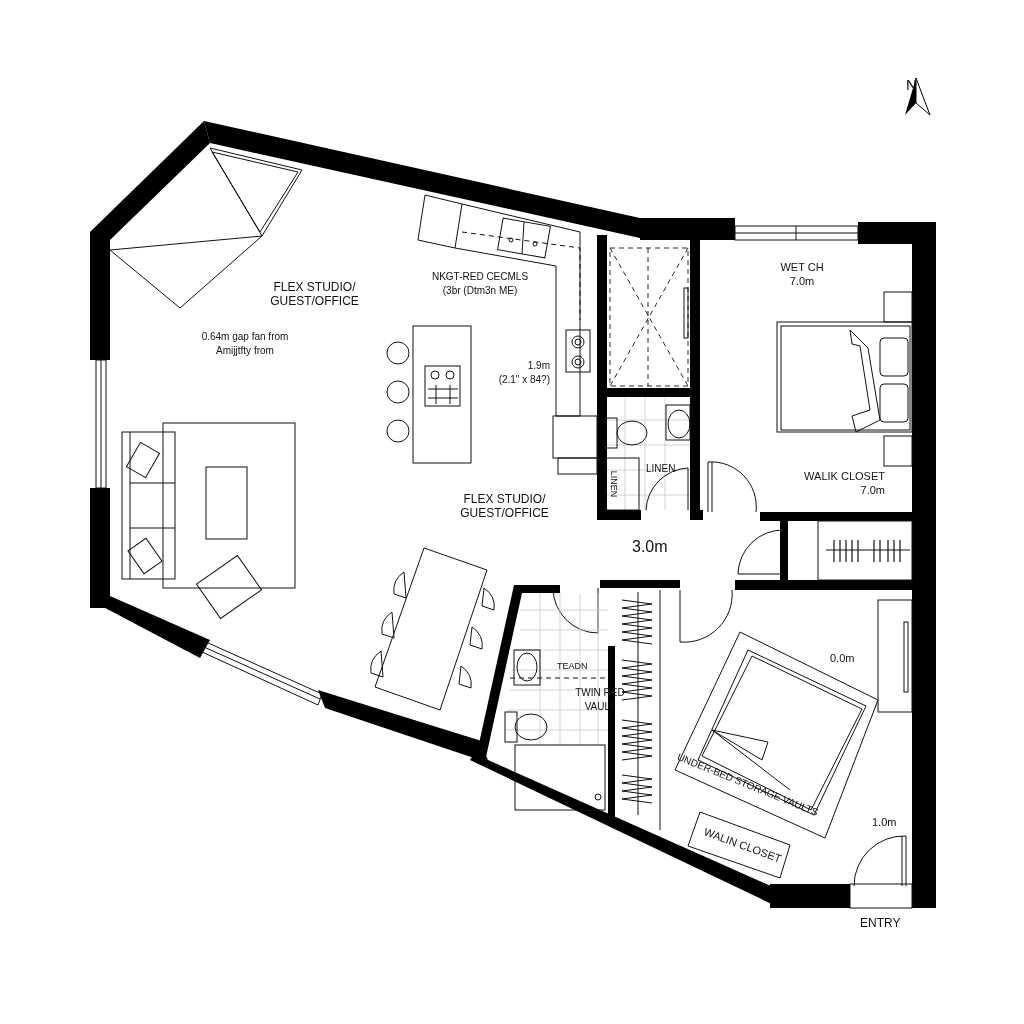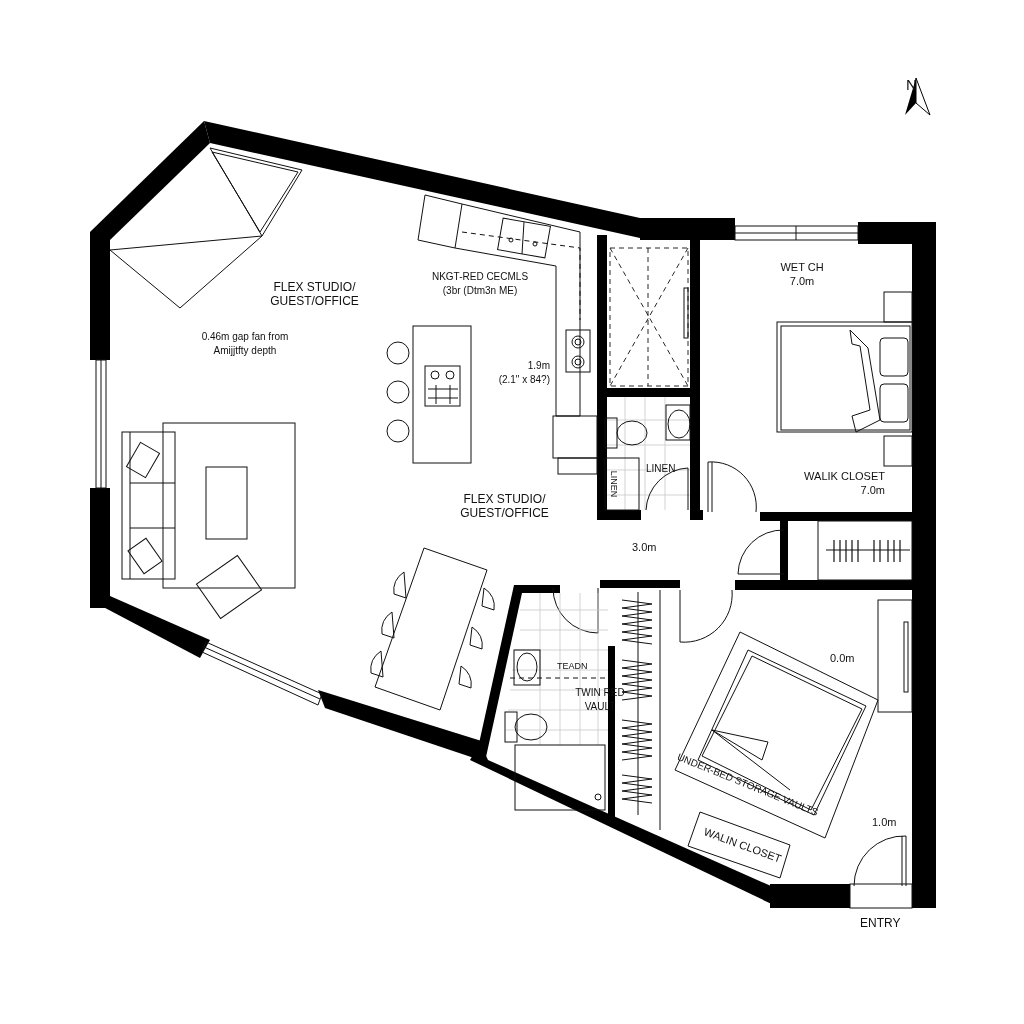--- a/index.html
+++ b/index.html
@@ -255,22 +255,22 @@
   <span>FLEX STUDIO/</span>
   <span>GUEST/OFFICE</span>
 </div>
 
 <div class="lbl" style="left:420px;top:270px;width:120px;font-size:10px;">
   <span>NKGT-RED CECMLS</span>
   <span>(3br (Dtm3n ME)</span>
 </div>
 
 <div class="lbl" style="left:180px;top:330px;width:130px;font-size:10px;">
-  <span>0.46m gap fan from</span>
-  <span>Amijjtfty depth</span>
+  <span>0.64m gap fan from</span>
+  <span>Amijjtfty from</span>
 </div>
 
 <div class="lbl" style="left:480px;top:359px;width:70px;font-size:10px;text-align:right;">
   <span>1.9m</span>
   <span>(2.1" x 84?)</span>
 </div>
 
 <div class="lbl" style="left:452px;top:492px;width:105px;font-size:12px;">
   <span>FLEX STUDIO/</span>
   <span>GUEST/OFFICE</span>
@@ -282,21 +282,21 @@
 <div class="lbl" style="left:770px;top:260px;width:64px;font-size:11px;">
   <span>WET CH</span>
   <span>7.0m</span>
 </div>
 
 <div class="lbl" style="left:795px;top:469px;width:90px;font-size:11px;text-align:right;">
   <span>WALIK CLOSET</span>
   <span>7.0m</span>
 </div>
 
-<div class="lbl" style="left:632px;top:540px;font-size:11px;text-align:right;">3.0m</div>
+<div class="lbl" style="left:632px;top:540px;font-size:16px;text-align:right;">3.0m</div>
 
 <div class="lbl" style="left:557px;top:659px;font-size:9px;text-align:center;">TEADN</div>
 <div class="lbl" style="left:542px;top:686px;width:60px;font-size:10px;margin-left:28px;">
   <span>TWIN RED</span>
   <span>VAULT</span>
 </div>
 
 <div class="lbl" style="left:830px;top:651px;font-size:11px;">0.0m</div>
 <div class="lbl" style="left:872px;top:815px;font-size:11px;">1.0m</div>
 

